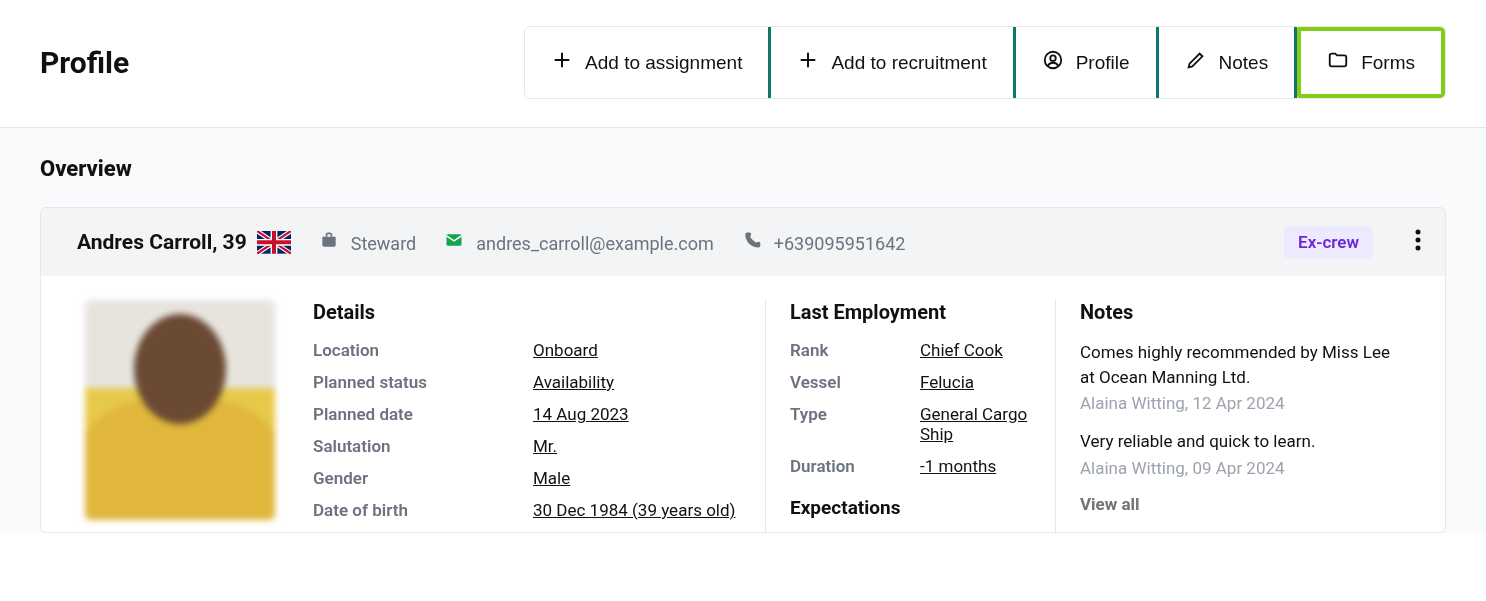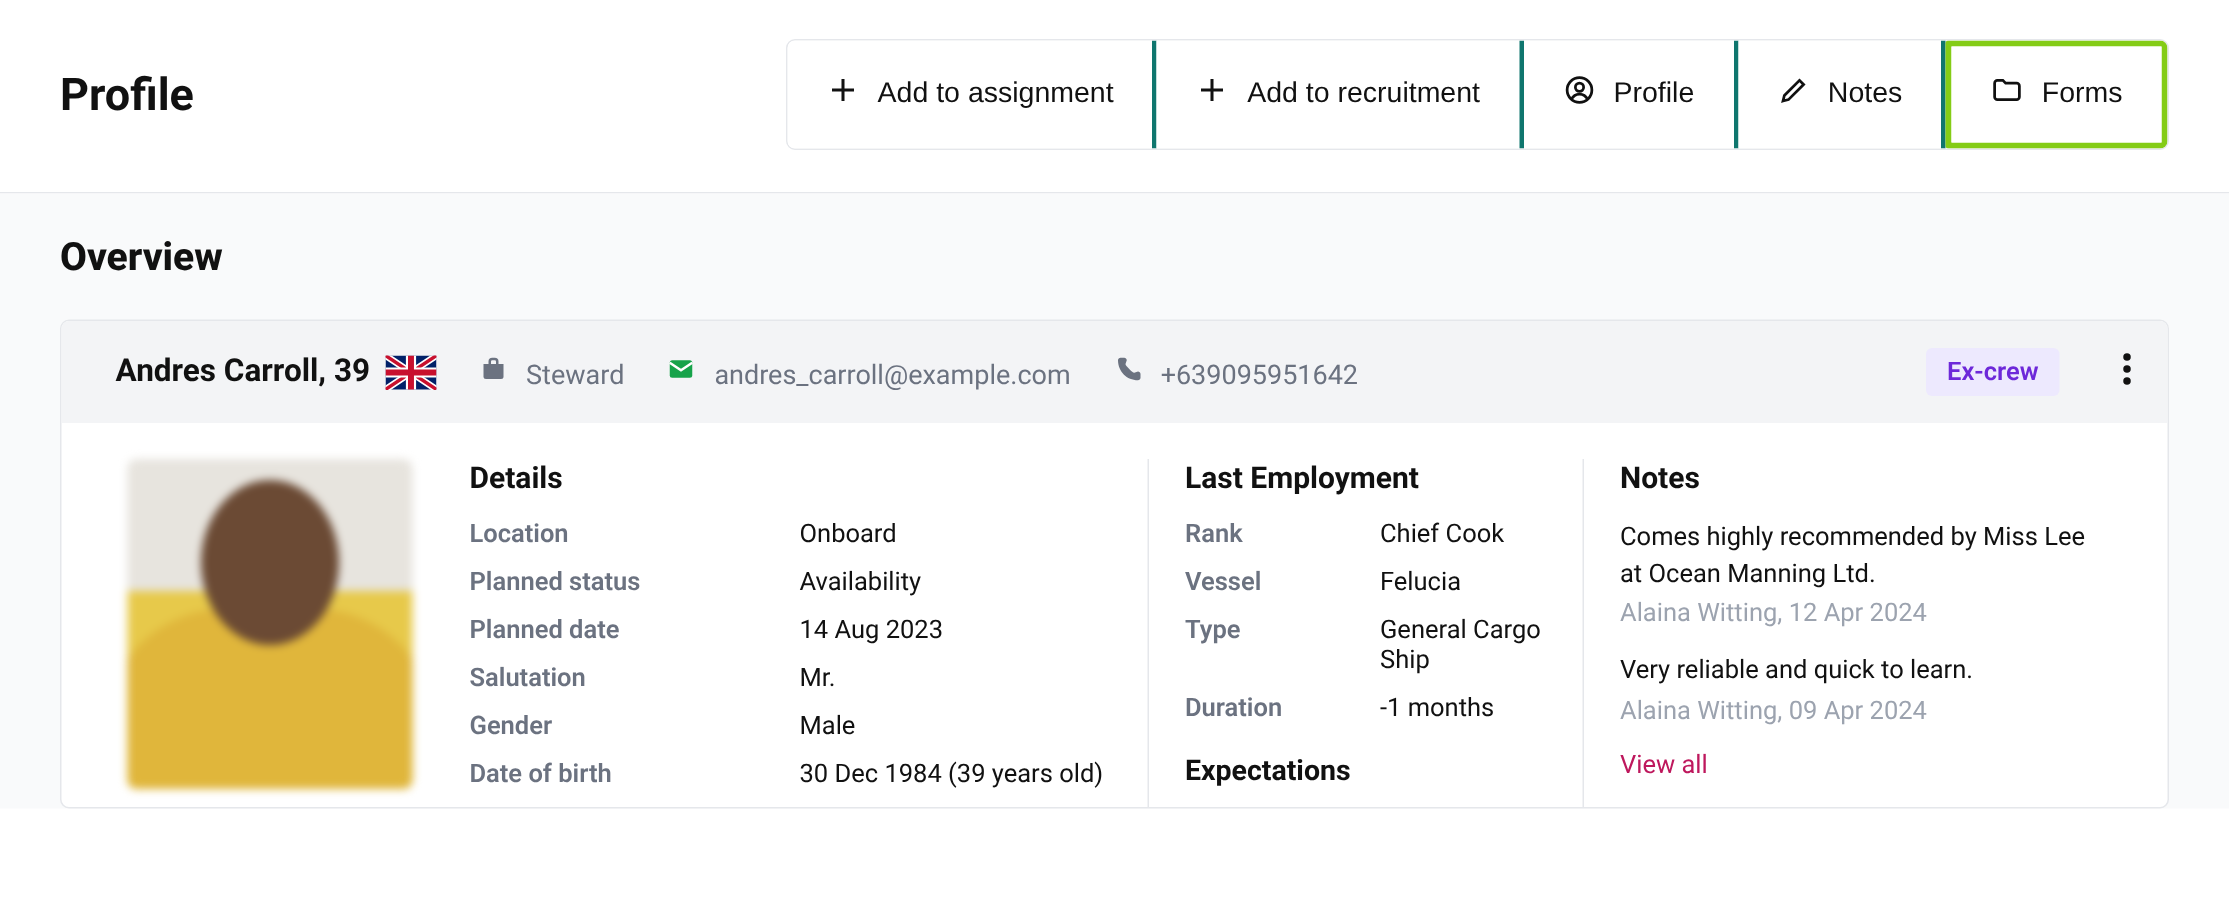--- a/index.html
+++ b/index.html
@@ -50,21 +50,21 @@
     border-radius: 2px;
     padding: 0;
   }
   .highlight-box .toolbar-btn { border-right: none; }
 
   .content {
     background: #f9fafb;
     padding: 28px 40px 0 40px;
   }
   .overview-title {
-    font-size: 26px;
+    font-size: 22px;
     font-weight: 800;
     margin-bottom: 26px;
   }
   .card {
     background: #fff;
     border: 1px solid #e5e7eb;
     border-radius: 6px;
     overflow: hidden;
   }
   .card-header {
@@ -165,27 +165,27 @@
     display: flex;
     margin-bottom: 12px;
     font-size: 17px;
   }
   .kv-key {
     color: #6b7280;
     font-weight: 600;
     width: 220px;
     flex-shrink: 0;
   }
-  .kv-val { color: #111; }
+  .kv-val { color: #111; text-decoration: underline; }
   .col-emp .kv-key { width: 130px; }
 
   .note-item { margin-bottom: 16px; font-size: 17px; }
   .note-text { color: #111; line-height: 1.45; }
   .note-meta { color: #9ca3af; margin-top: 4px; }
-  .link { color: #be185d; font-weight: 400; font-size: 17px; cursor: pointer; }
+  .link { color: #737373; font-weight: 700; font-size: 17px; cursor: pointer; }
 </style>
 </head>
 <body>
 
 <div class="header">
   <div class="header-title">Profile</div>
   <div class="toolbar">
     <button class="toolbar-btn">
       <span class="plus-icon">
         <svg viewBox="0 0 24 24">

